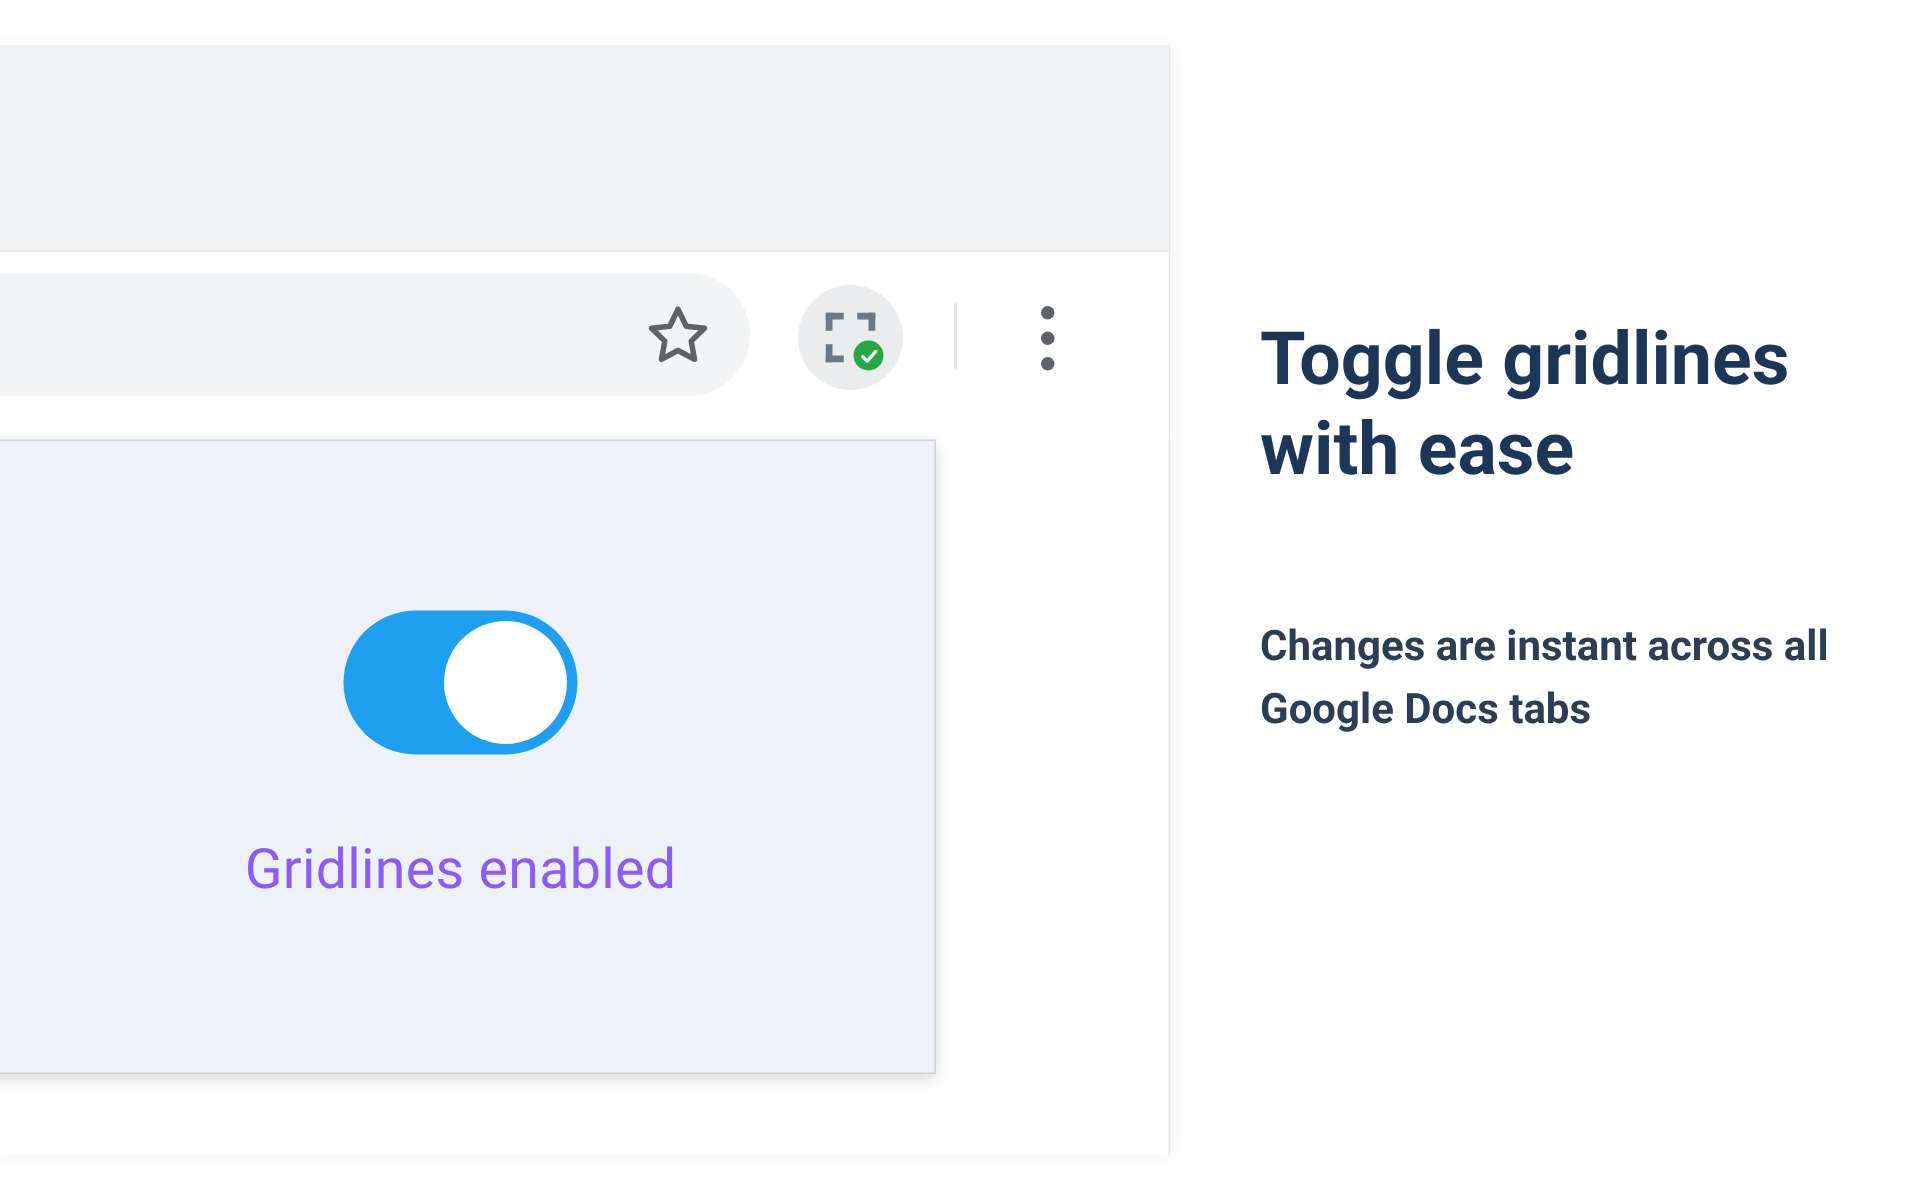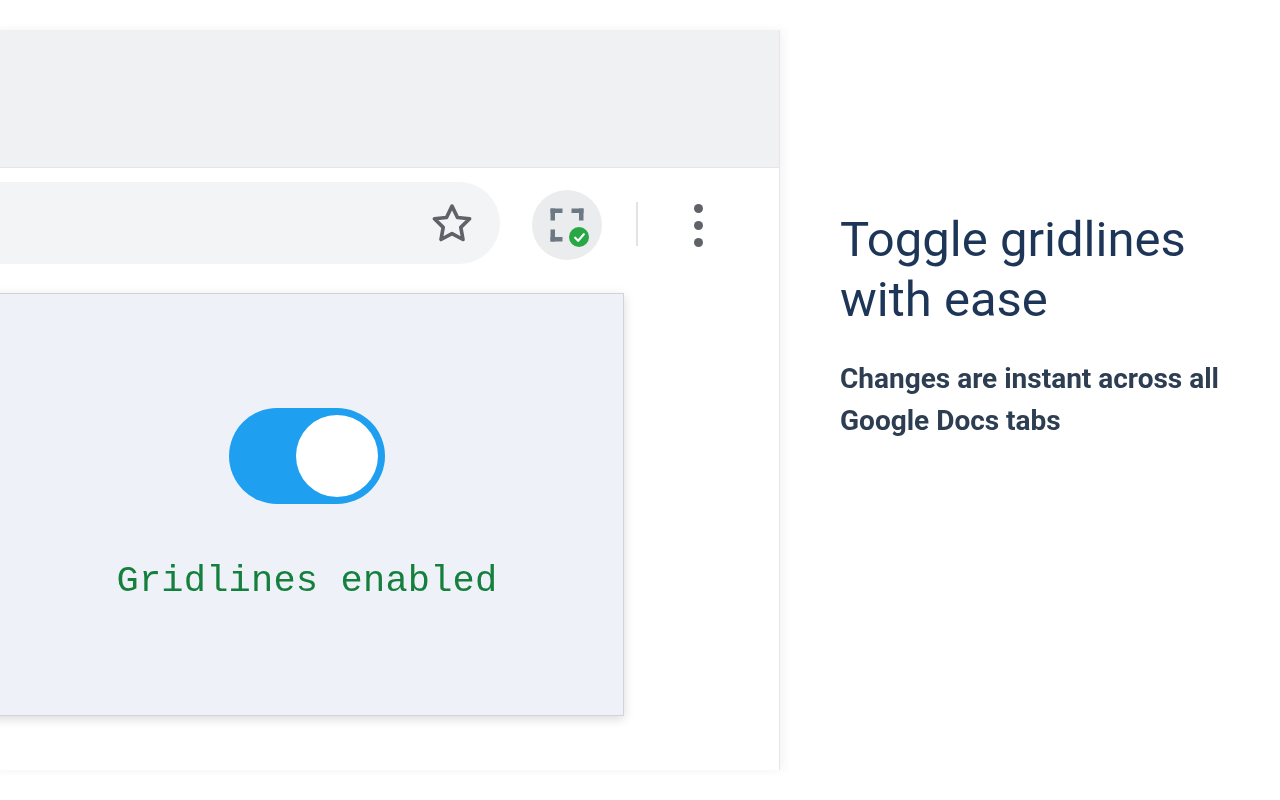--- a/index.html
+++ b/index.html
@@ -91,38 +91,37 @@
   }
   .toggle-knob {
     position: absolute;
     right: 7px; top: 7px;
     width: 82px; height: 82px;
     background: #ffffff;
     border-radius: 50%;
   }
   .popup-label {
     font-size: 37px;
-    color: #15803d;
+    color: #8b5cf6;
     font-weight: 400;
     letter-spacing: 0.2px;
-    font-family: Liberation Mono, monospace;
   }
 
   
   .promo {
     position: absolute;
     left: 840px; top: 210px;
     width: 400px;
   }
   .promo-title {
     font-size: 49px;
-    font-weight: 400;
+    font-weight: 700;
     color: #1d3658;
     line-height: 1.22;
-    margin-bottom: 28px;
+    margin-bottom: 80px;
   }
   .promo-sub {
     font-size: 28px;
     color: #2d3e52;
     line-height: 1.5;
     font-weight: 700;
   }
 </style>
 </head>
 <body>

